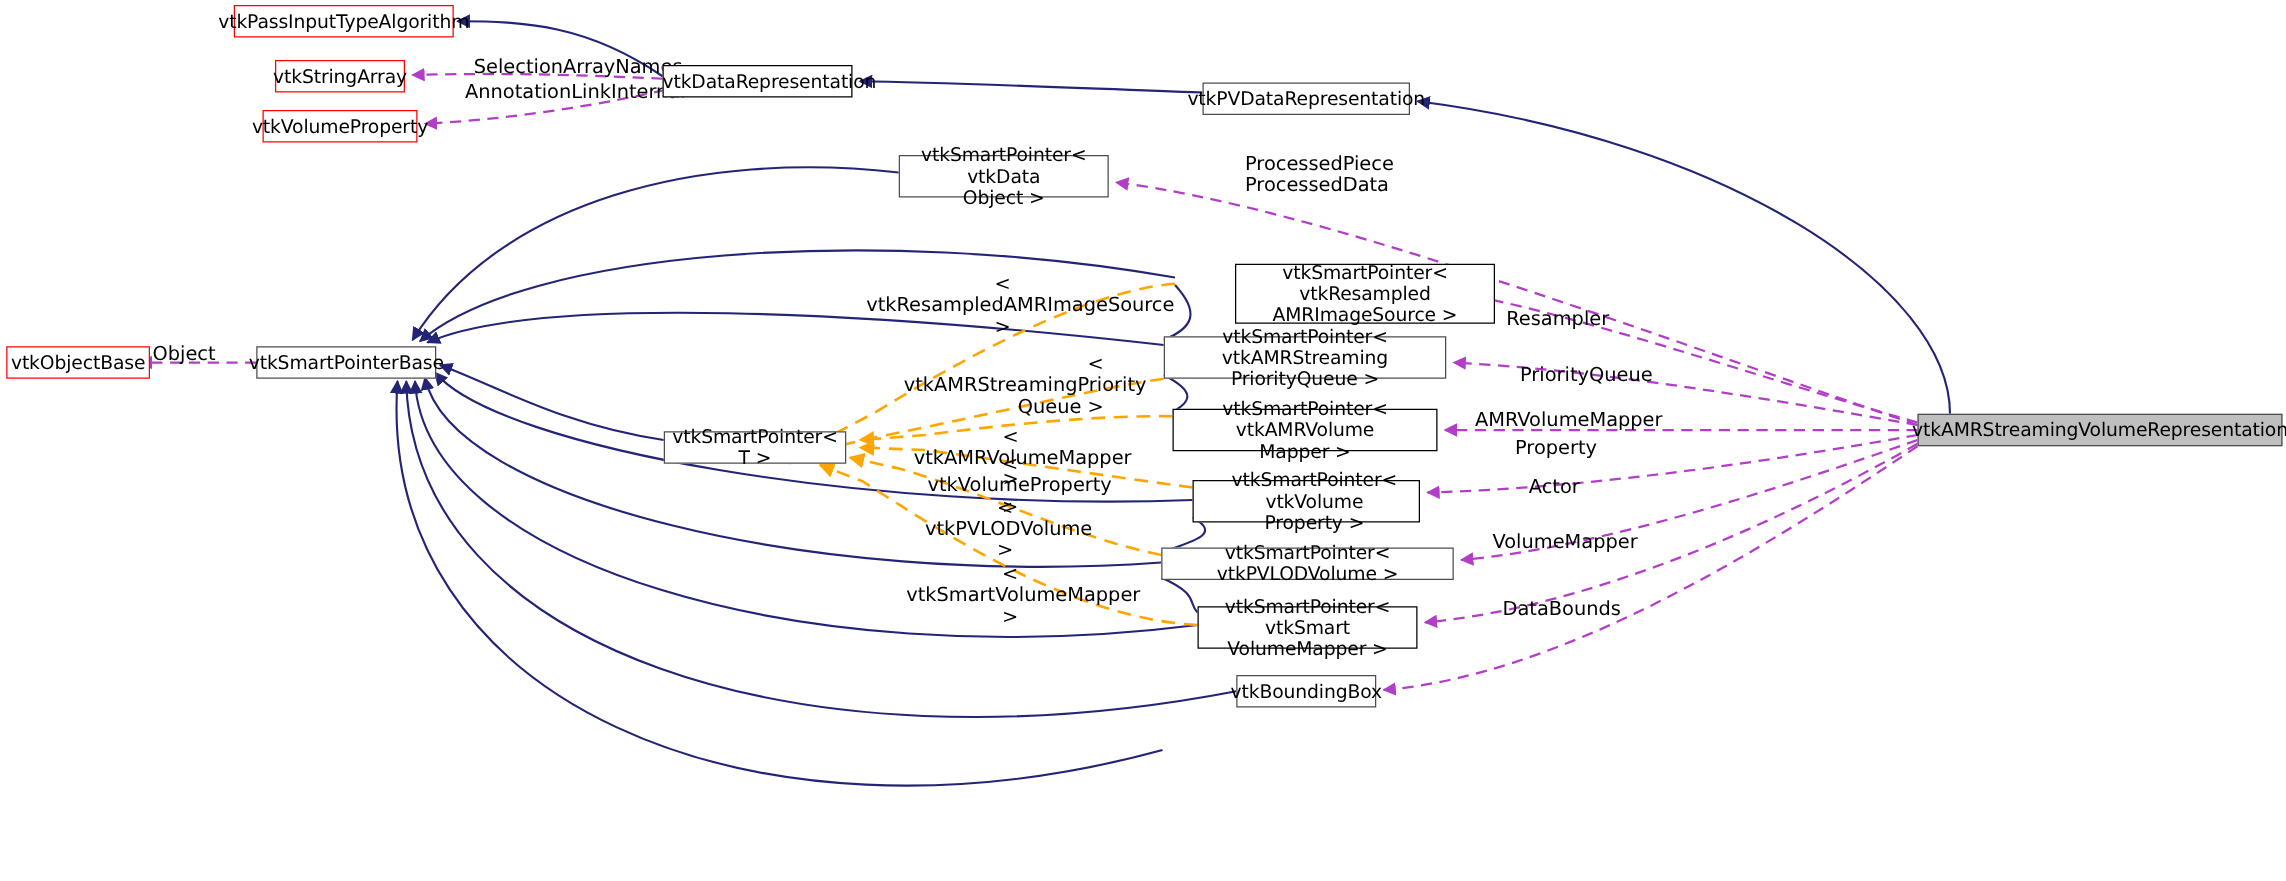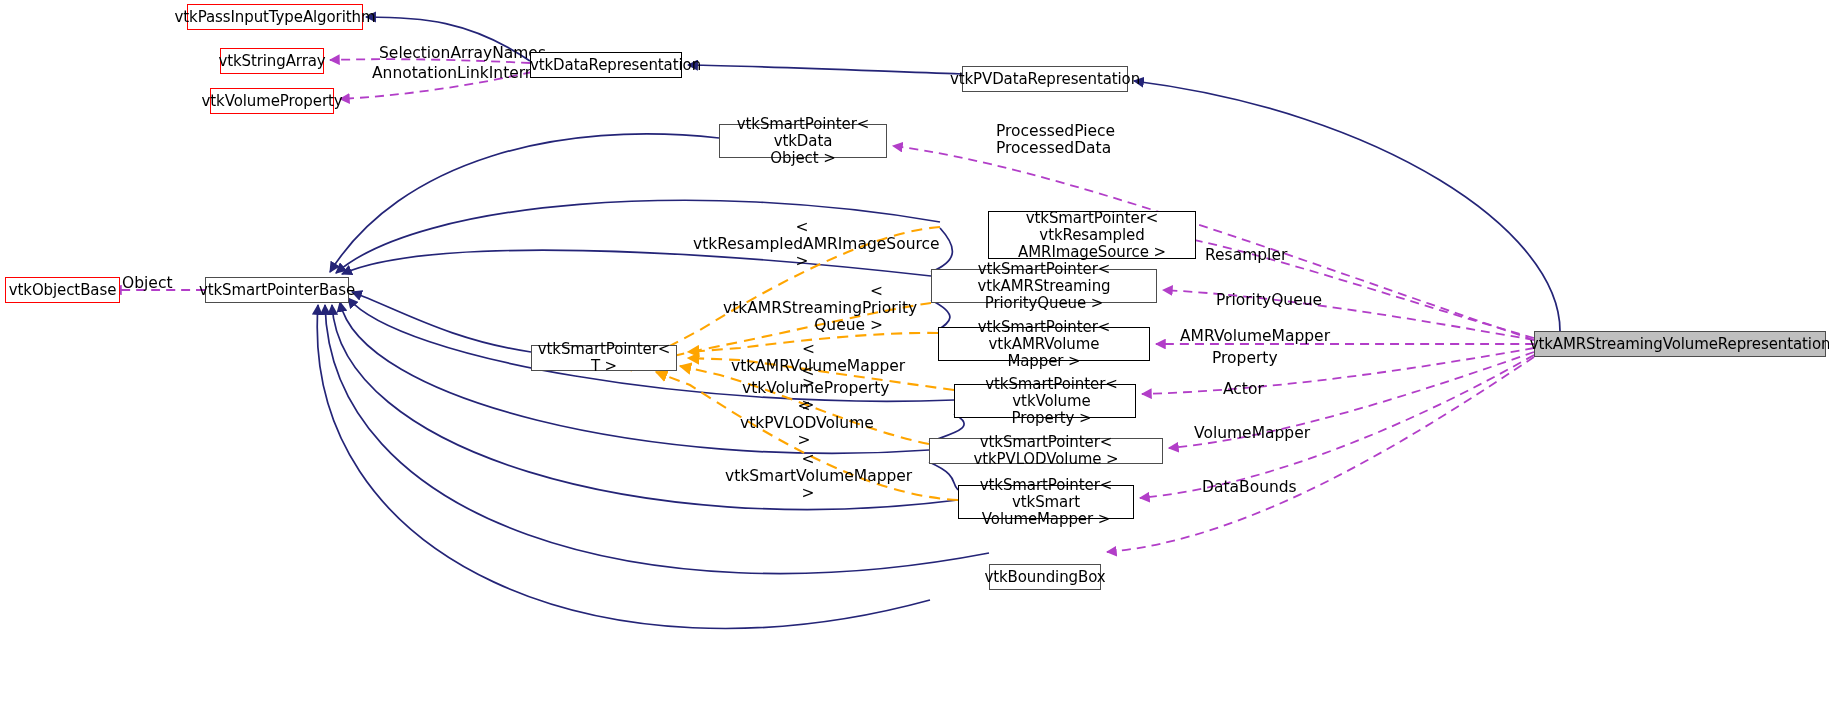--- a/index.html
+++ b/index.html
@@ -158,21 +158,21 @@
 Mapper &gt;</div>
 
   <div class="node-box border-black" style="left:954px; top:384px; width:182px; height:34px;padding-left:13px;">vtkSmartPointer&lt; vtkVolume
 Property &gt;</div>
 
   <div class="node-box border-gray" style="left:929px; top:438px; width:234px; height:26px;">vtkSmartPointer&lt; vtkPVLODVolume &gt;</div>
 
   <div class="node-box border-black" style="left:958px; top:485px; width:176px; height:34px;">vtkSmartPointer&lt; vtkSmart
 VolumeMapper &gt;</div>
 
-  <div class="node-box border-gray" style="left:989px; top:540px; width:112px; height:26px;margin-top:24px;">vtkBoundingBox</div>
+  <div class="node-box border-gray" style="left:989px; top:540px; width:112px; height:26px;">vtkBoundingBox</div>
 
   <div class="node-box highlight" style="left:1534px; top:331px; width:292px; height:26px;">vtkAMRStreamingVolumeRepresentation</div>
 
   <div class="edge-label" style="left:379px; top:45px; width:130px;">SelectionArrayNames</div>
 
   <div class="edge-label" style="left:372px; top:65px; width:140px;">AnnotationLinkInternal</div>
 
   <div class="edge-label" style="left:996px; top:123px; width:106px;">ProcessedPiece
 ProcessedData</div>
 

